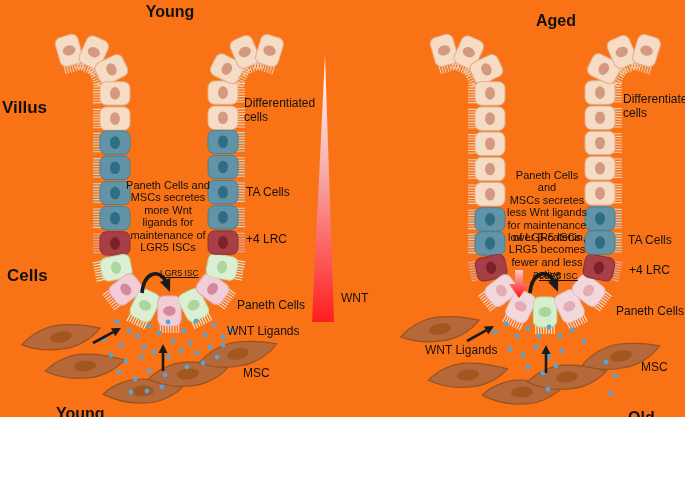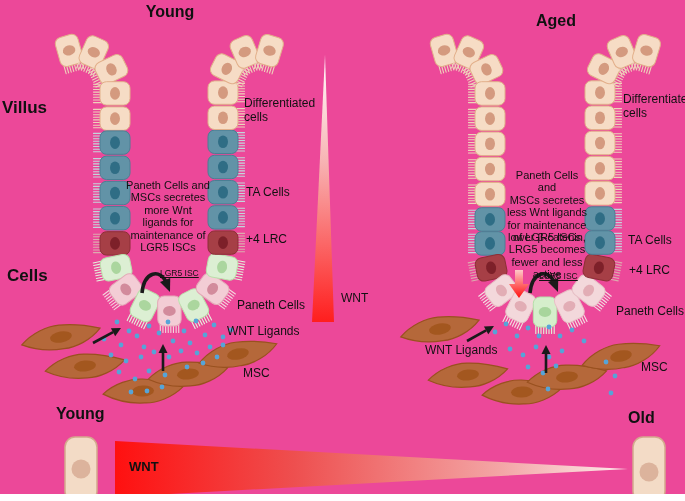--- a/index.html
+++ b/index.html
@@ -1,16 +1,16 @@
 <!DOCTYPE html>
 <html><head>
 <meta charset="utf-8">
 <style>
   html,body{margin:0;padding:0;background:#fff;}
-  .stage{position:relative;width:685px;height:494px;background:#ec4899;overflow:hidden;
+  .stage{position:relative;width:685px;height:417px;background:#f97316;overflow:hidden;
          font-family:"Liberation Sans",sans-serif;color:#111;}
   svg{position:absolute;left:0;top:0;}
   .lbl{position:absolute;font-size:12px;line-height:1.18;white-space:pre-line;}
   .bold{font-weight:bold;text-align:center;}
   .t16{font-size:16px;line-height:1.05;}
   .t17{font-size:17px;}
   .t12{font-size:12.5px;}
   .t13{font-size:13px;}
   .sm{font-size:11px;line-height:1.13;}
   .xs{font-size:8.5px;text-decoration:underline;}

